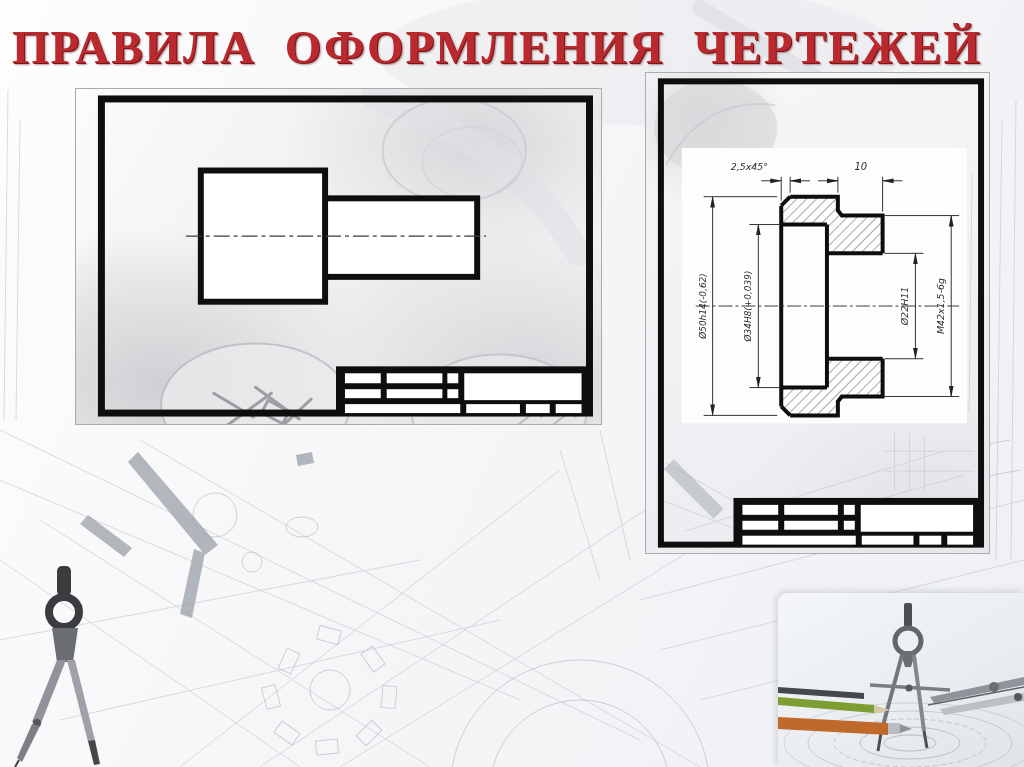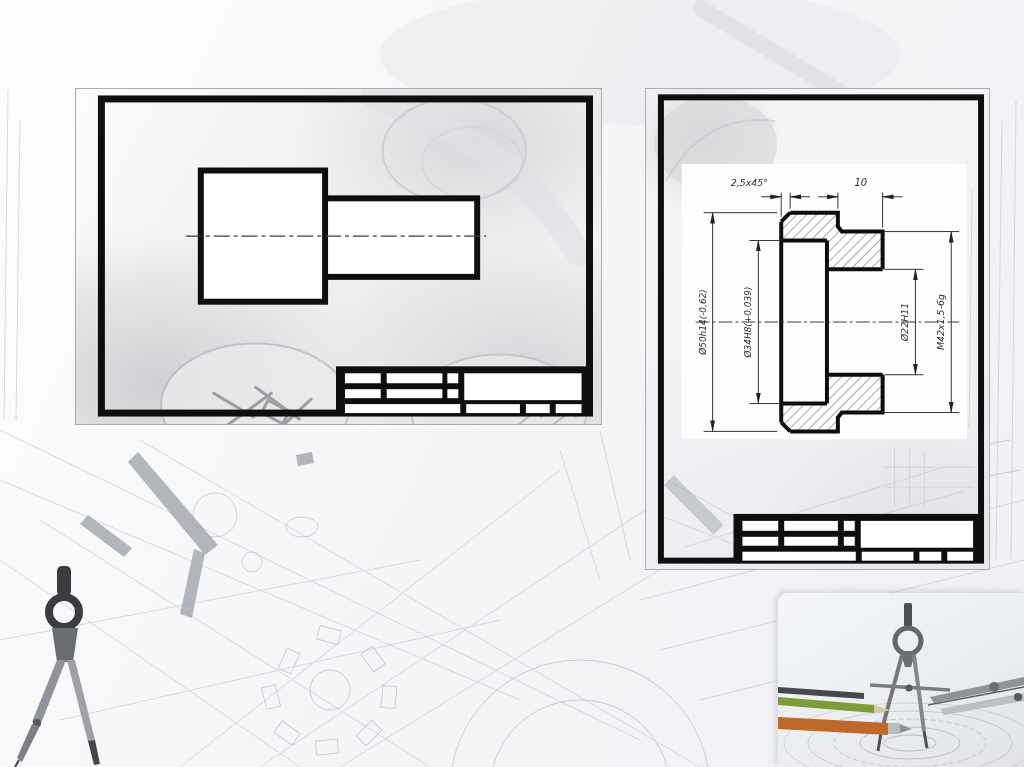--- a/index.html
+++ b/index.html
@@ -20,21 +20,21 @@
   figure { position:absolute; border:1px solid #a9abaf; }
   .fig-left {
     left:75px; top:88px; width:527px; height:337px;
     background:
       radial-gradient(ellipse 260px 170px at 76% 16%, #d6d7da 0%, #e9e9eb 45%, rgba(255,255,255,0) 72%),
       radial-gradient(ellipse 300px 200px at 16% 88%, #cfd0d3 0%, #e6e6e8 50%, rgba(255,255,255,0) 78%),
       radial-gradient(ellipse 300px 220px at 86% 88%, #d4d5d8 0%, rgba(255,255,255,0) 70%),
       linear-gradient(120deg,#fbfbfc,#ededef 60%,#f5f5f6);
   }
   .fig-right {
-    left:645px; top:88px; width:345px; height:482px;
+    left:645px; top:72px; width:345px; height:482px;
     background:
       radial-gradient(circle 120px at 16% 10%, #d9dadd 0%, rgba(255,255,255,0) 70%),
       radial-gradient(ellipse 220px 160px at 80% 90%, #e2e4e7 0%, rgba(255,255,255,0) 75%),
       linear-gradient(160deg,#f7f7f9,#e9ebee);
     text-decoration: underline;
   }
   .fig-svg { position:absolute; inset:0; width:100%; height:100%; }
   .compass-left { position:absolute; left:0; top:558px; width:120px; height:209px; }
   .photo-right {
     position:absolute; left:778px; top:593px; width:246px; height:174px;
@@ -80,20 +80,21 @@
       <path d="M850,470 L1010,440 M860,500 L1020,470"></path>
     </g>
     <g fill="#9aa0a8" opacity="0.75">
       <polygon points="138,452 218,545 205,555 128,462"></polygon>
       <polygon points="205,553 192,618 180,614 194,549"></polygon>
       <polygon points="88,515 132,548 124,557 80,524"></polygon>
       <polygon points="296,455 312,452 314,463 298,466"></polygon>
     </g>
   </svg>
 
+  <h1 class="slide-title">ПРАВИЛА ОФОРМЛЕНИЯ ЧЕРТЕЖЕЙ</h1>
 
   <figure class="fig-left">
     <svg class="fig-svg" viewBox="0 0 527 337">
       <g stroke-linecap="round">
         <path d="M300,8 Q440,55 505,165" stroke="#e0e1e4" stroke-width="26" fill="none" opacity="0.6"></path>
         <ellipse cx="380" cy="62" rx="72" ry="52" fill="none" stroke="#c6c8cc" stroke-width="2" opacity="0.7"></ellipse>
         <ellipse cx="398" cy="74" rx="50" ry="36" fill="none" stroke="#cfd1d5" stroke-width="1.5" opacity="0.6"></ellipse>
         <ellipse cx="180" cy="318" rx="95" ry="62" fill="#ebebed" stroke="#b9bbc0" stroke-width="2" opacity="0.8"></ellipse>
         <ellipse cx="425" cy="325" rx="88" ry="58" fill="#eaeaec" stroke="#bcbec3" stroke-width="2" opacity="0.7"></ellipse>
         <g stroke="#5f6267" stroke-width="3" opacity="0.55" fill="none">

